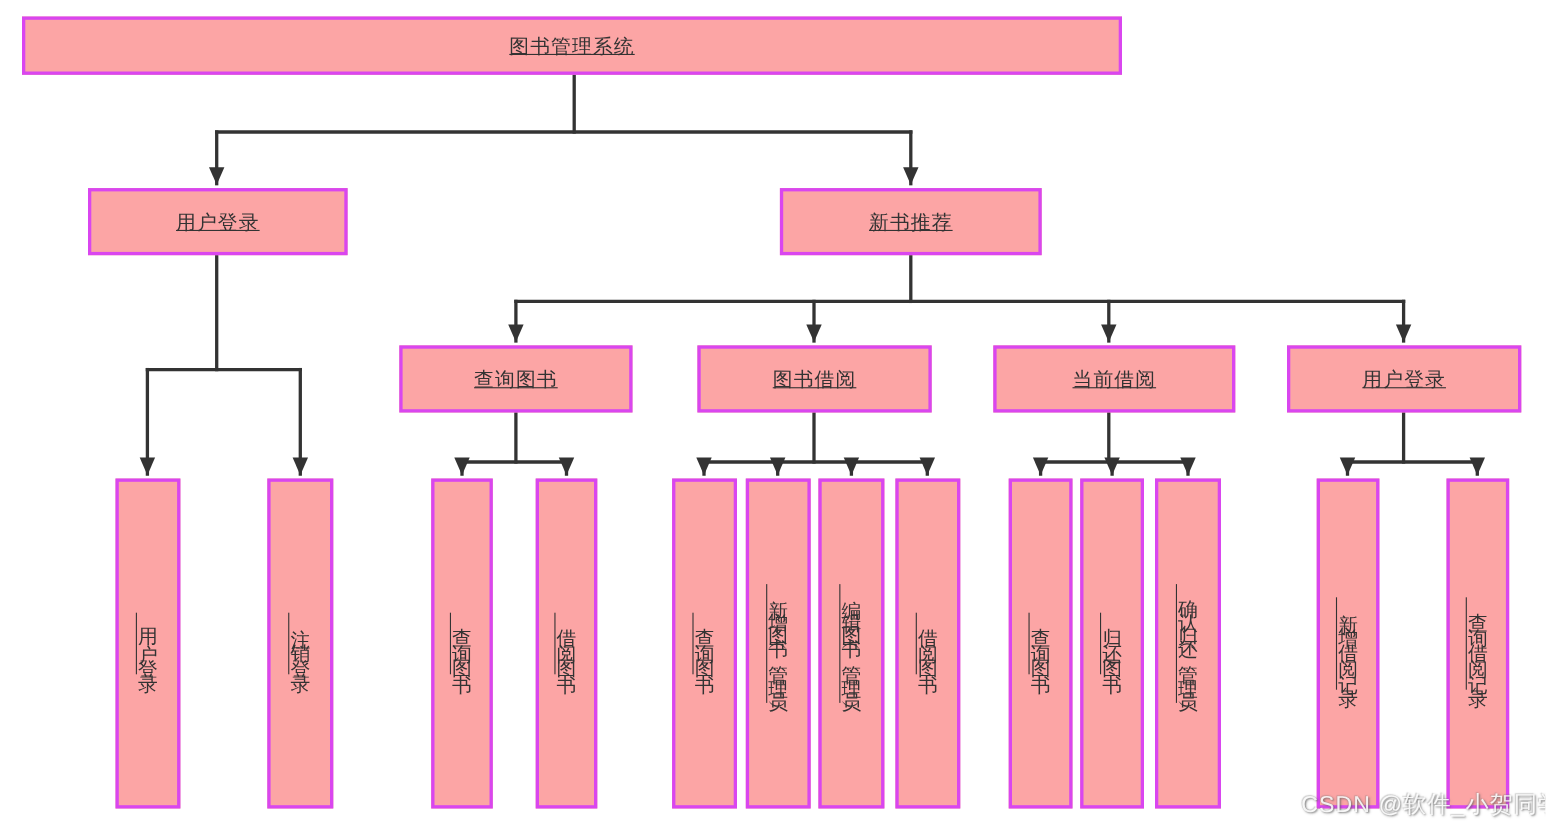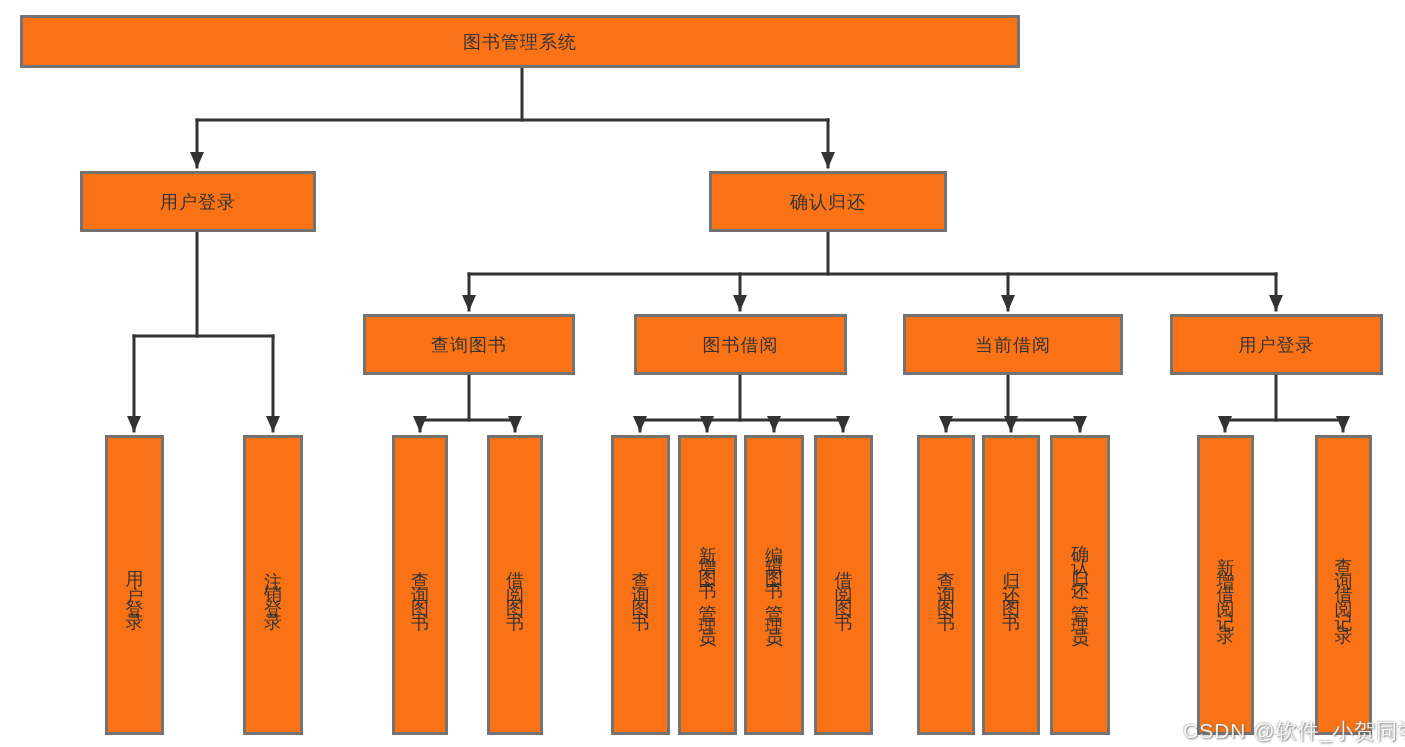--- a/index.html
+++ b/index.html
@@ -2,23 +2,23 @@
 <html><head>
 <meta charset="utf-8">
 <style>
   html,body{margin:0;padding:0;background:#ffffff;}
   #canvas{
     position:relative;width:1405px;height:747px;background:#ffffff;
     font-family:"Liberation Sans","DejaVu Sans",sans-serif;color:#333333;overflow:hidden;
   }
   #wires{position:absolute;left:0;top:0;width:1405px;height:747px;}
   .box{
-    position:absolute;box-sizing:border-box;border:3px solid #737373;background:#f97316;
+    position:absolute;box-sizing:border-box;border:3px solid #d946ef;background:#fca5a5;
     display:flex;align-items:center;justify-content:center;
-    font-size:18px;color:#333333;letter-spacing:1px;z-index:2;
+    font-size:18px;color:#333333;letter-spacing:1px;z-index:2;text-decoration:underline;
   }
   .vbox{top:435px;height:300px;}
   .vbox .vt{
     writing-mode:vertical-rl;text-orientation:mixed;
     letter-spacing:14px;line-height:1;white-space:nowrap;
   }
   .vbox.len9 .vt{letter-spacing:12px;}
   
   #b-root{left:20px;top:15px;width:1000px;height:53px;}
   #b-ul  {left:80px; top:171px;width:236px;height:61px;}
@@ -104,21 +104,21 @@
   </svg>
 
   <div class="box" id="b-root">
     <span>图书管理系统</span>
   </div>
 
   <div class="box" id="b-ul">
     <span>用户登录</span>
   </div>
   <div class="box" id="b-bm">
-    <span>确认归还</span>
+    <span>新书推荐</span>
   </div>
 
   <div class="box" id="b-nb">
     <span>查询图书</span>
   </div>
   <div class="box" id="b-bb">
     <span>图书借阅</span>
   </div>
   <div class="box" id="b-cb">
     <span>当前借阅</span>

